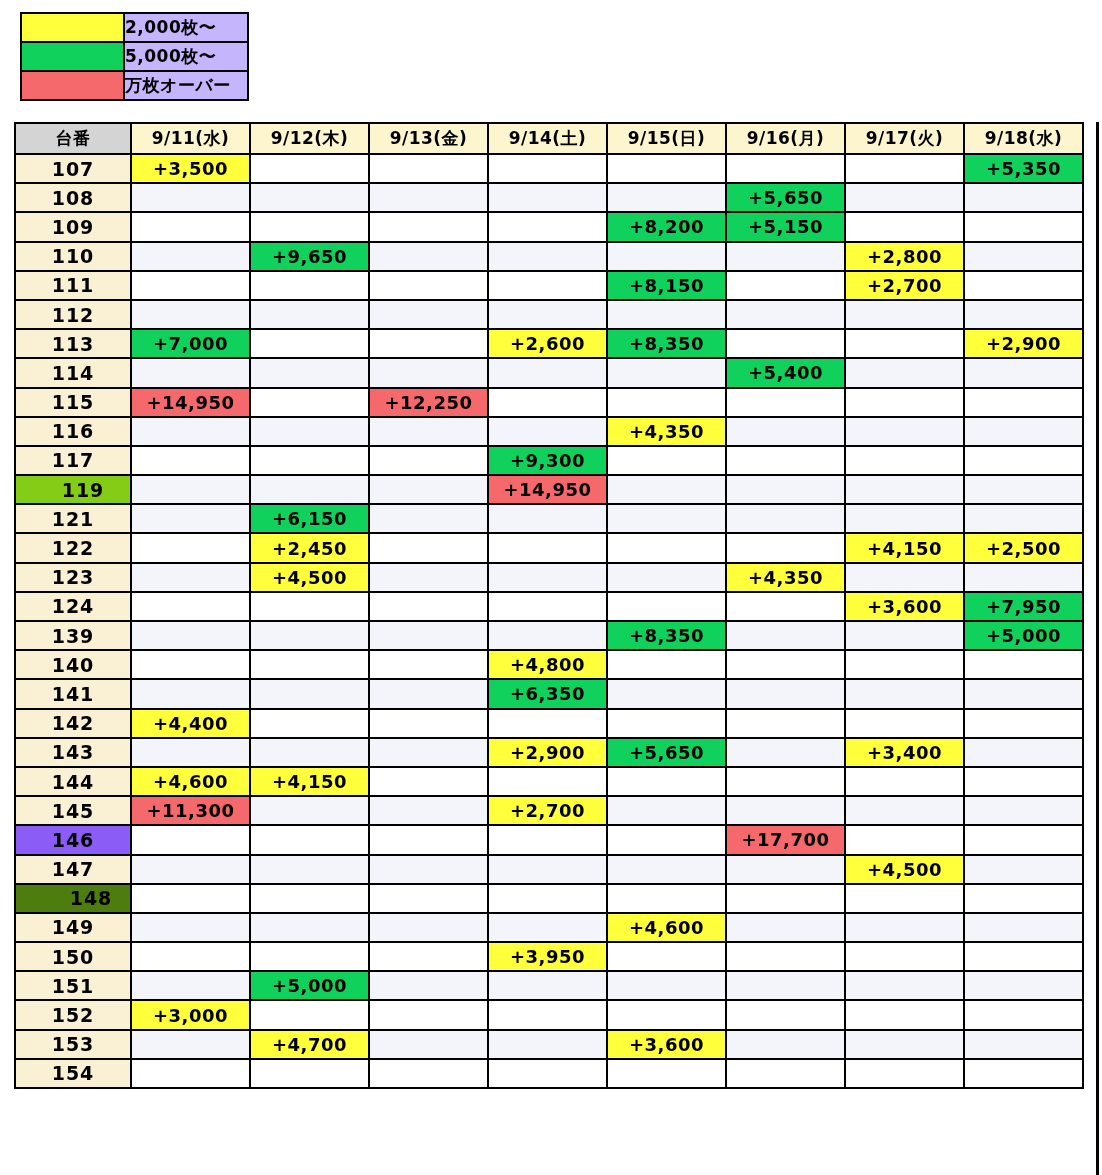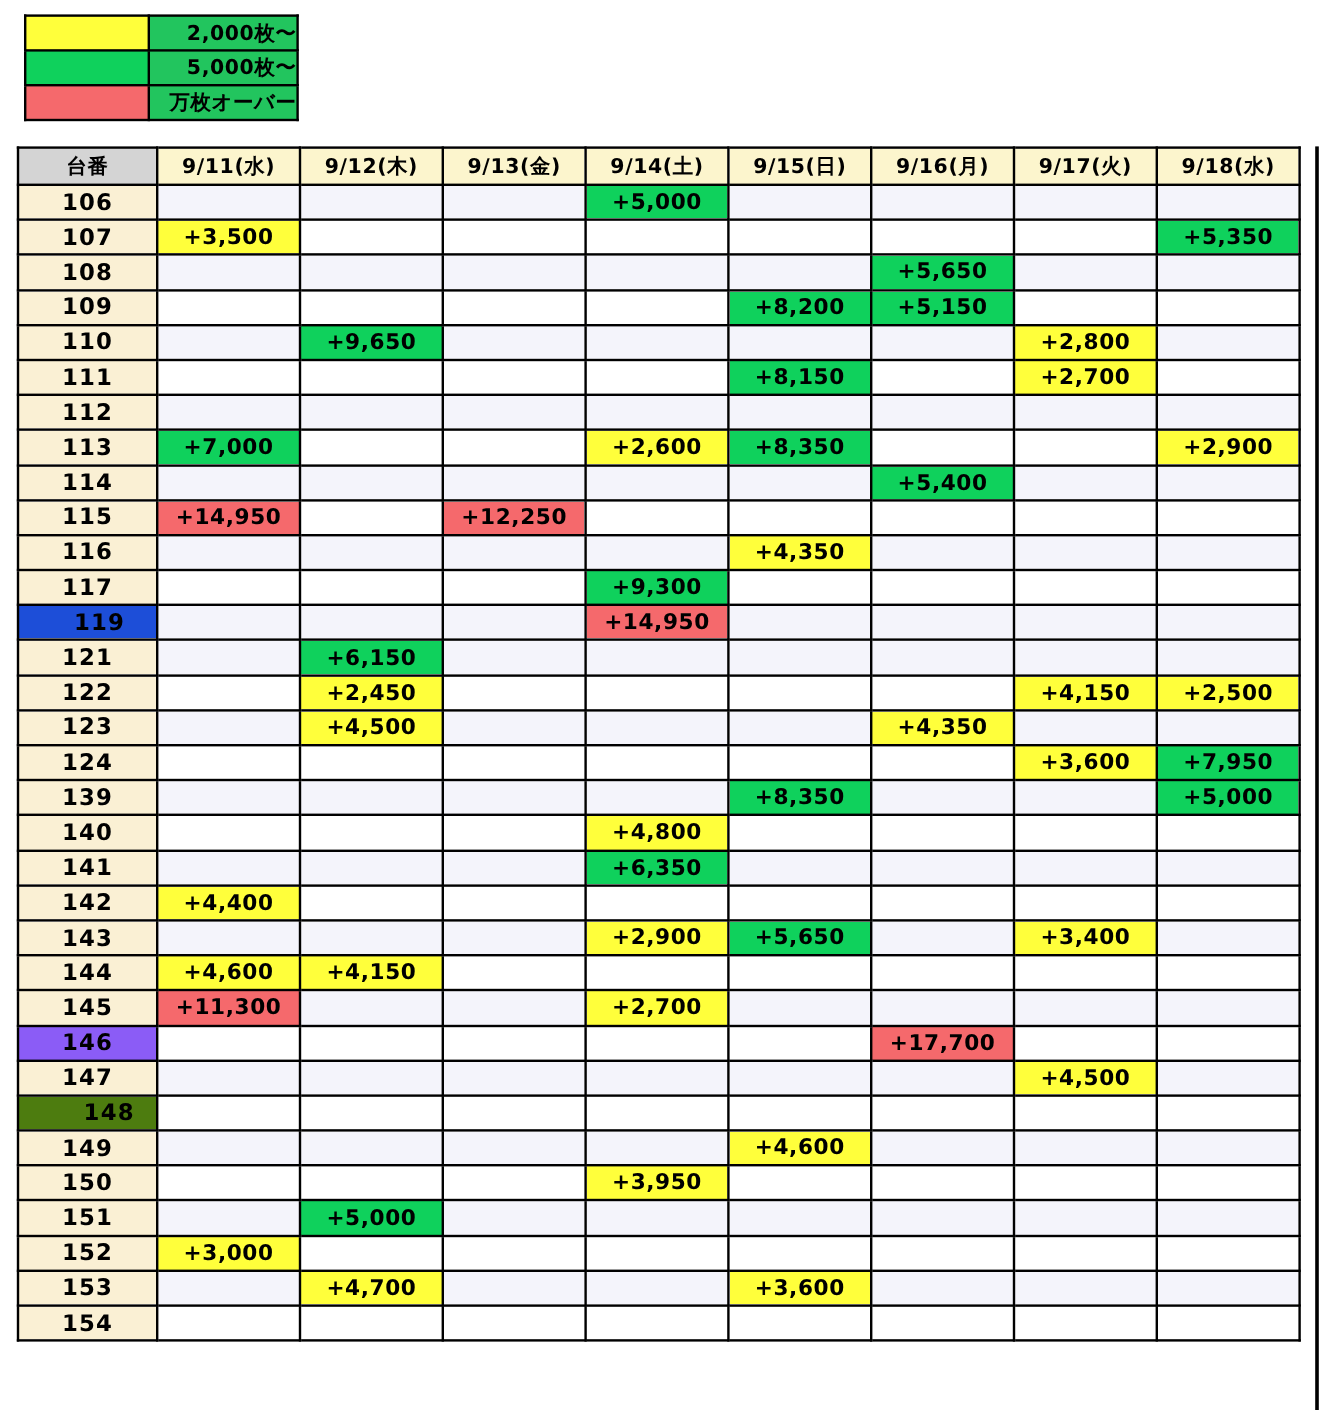--- a/index.html
+++ b/index.html
@@ -7,21 +7,21 @@
     width:1102px;height:1175px;position:relative;overflow:hidden;
     background:#ffffff;color:#000;
     font-family:"DejaVu Sans","Liberation Sans",sans-serif;font-weight:bold;
   }
   
   table.legend{
     position:absolute;left:20px;top:12px;border-collapse:collapse;table-layout:fixed;
   }
   table.legend td{border:2px solid #000;padding:0;height:27px;}
   table.legend td.sw{width:101px;}
-  table.legend td.lb{width:122px;text-align:right;font-size:17px;background:#22c55e;letter-spacing:0.5px;}
+  table.legend td.lb{width:122px;text-align:left;font-size:17px;background:#c4b5fd;letter-spacing:0.5px;}
   
   table.grid{
     position:absolute;left:14px;top:122px;border-collapse:collapse;table-layout:fixed;border-radius:13px;
   }
   table.grid th,table.grid td{
     border:2px solid #000;padding:0;text-align:center;overflow:hidden;white-space:nowrap;
   }
   table.grid thead th{height:29px;font-size:17px;letter-spacing:0.5px;}
   table.grid thead th.corner{width:114px;}
   table.grid thead th.datecol{width:117px;}
@@ -60,31 +60,20 @@
         <th class="datecol" style="background: rgb(252, 245, 205);">9/12(木)</th>
         <th class="datecol" style="background: rgb(252, 245, 205);">9/13(金)</th>
         <th class="datecol" style="background: rgb(252, 245, 205);">9/14(土)</th>
         <th class="datecol" style="background: rgb(252, 245, 205);">9/15(日)</th>
         <th class="datecol" style="background: rgb(252, 245, 205);">9/16(月)</th>
         <th class="datecol" style="background: rgb(252, 245, 205);">9/17(火)</th>
         <th class="datecol" style="background: rgb(252, 245, 205);">9/18(水)</th>
       </tr>
     </thead>
   <tbody>
-      <tr class="stripe">
-        <td class="machine" style="background: rgb(250, 240, 212);">106</td>
-        <td class="val"></td>
-        <td class="val"></td>
-        <td class="val"></td>
-        <td class="val" style="background: rgb(15, 209, 92);">+5,000</td>
-        <td class="val"></td>
-        <td class="val"></td>
-        <td class="val"></td>
-        <td class="val"></td>
-      </tr>
       <tr>
         <td class="machine" style="background: rgb(250, 240, 212);">107</td>
         <td class="val" style="background: rgb(255, 255, 59);">+3,500</td>
         <td class="val"></td>
         <td class="val"></td>
         <td class="val"></td>
         <td class="val"></td>
         <td class="val"></td>
         <td class="val"></td>
         <td class="val" style="background: rgb(15, 209, 92);">+5,350</td>
@@ -193,21 +182,21 @@
         <td class="val"></td>
         <td class="val"></td>
         <td class="val"></td>
         <td class="val" style="background: rgb(15, 209, 92);">+9,300</td>
         <td class="val"></td>
         <td class="val"></td>
         <td class="val"></td>
         <td class="val"></td>
       </tr>
       <tr class="stripe">
-        <td class="machine" style="background: #1d4ed8; padding-left: 20px;">119</td>
+        <td class="machine" style="background: #84cc16; padding-left: 20px;">119</td>
         <td class="val"></td>
         <td class="val"></td>
         <td class="val"></td>
         <td class="val" style="background: rgb(245, 105, 108);">+14,950</td>
         <td class="val"></td>
         <td class="val"></td>
         <td class="val"></td>
         <td class="val"></td>
       </tr>
       <tr class="stripe">

